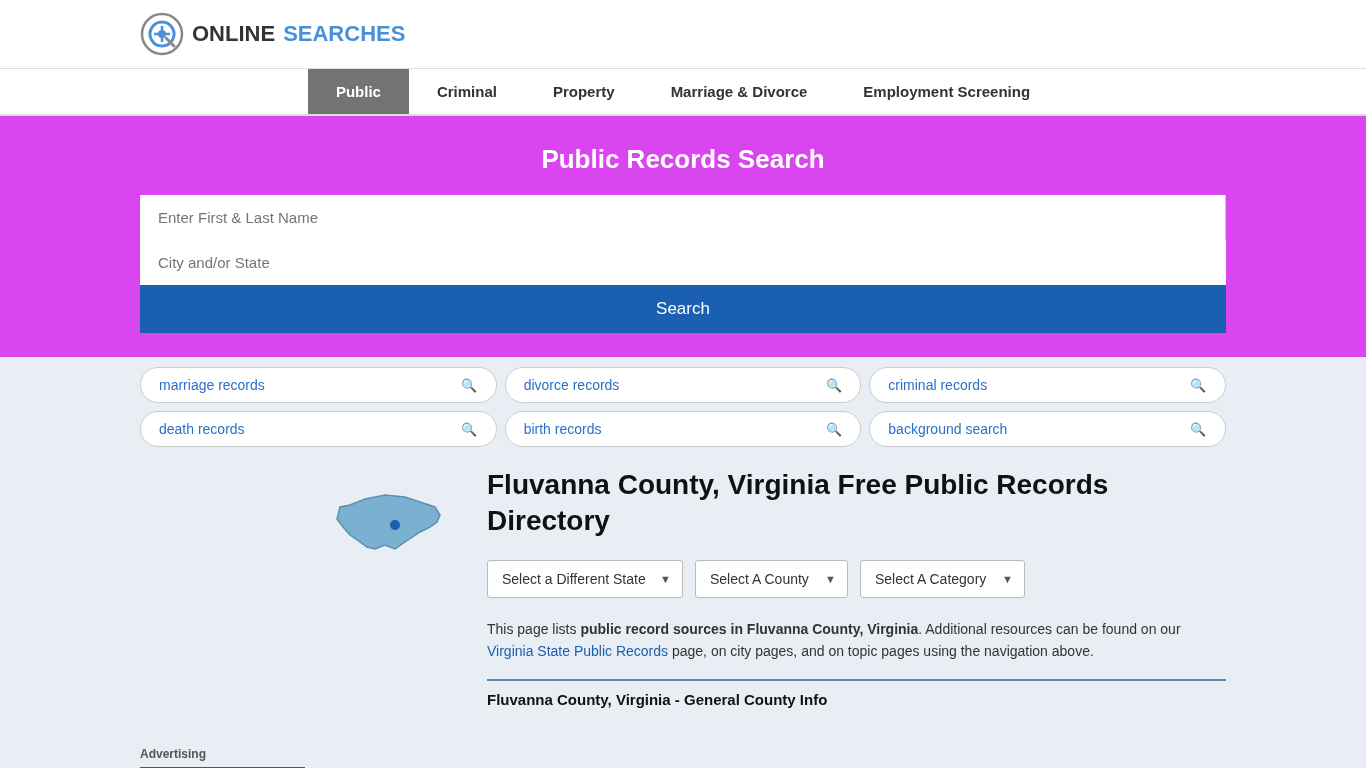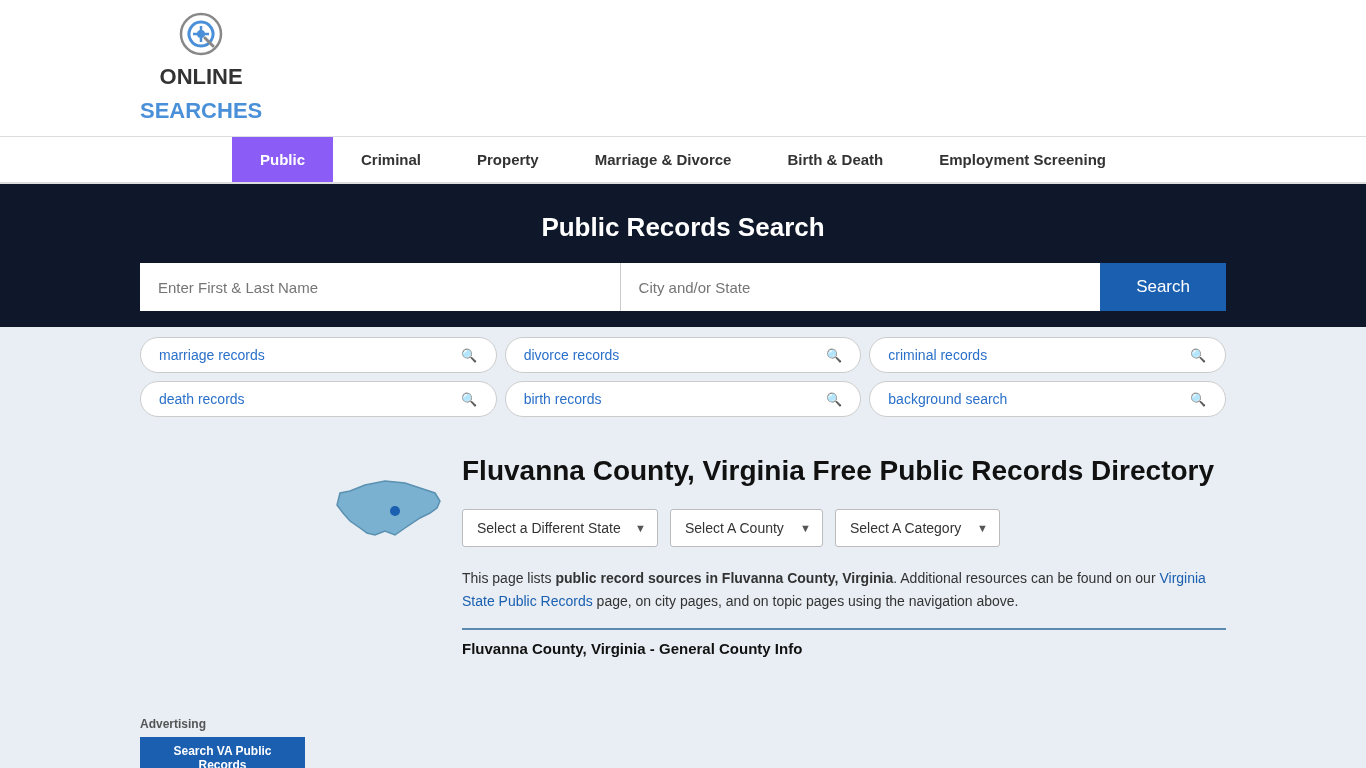--- a/index.html
+++ b/index.html
@@ -1,46 +1,46 @@
 <!DOCTYPE html>
 <html><head>
   <meta charset="utf-8">
   <style>
     * { margin: 0; padding: 0; box-sizing: border-box; }
     body { font-family: Arial, sans-serif; background: #e8eef3; width: 1366px; min-height: 768px; overflow-x: hidden; }
 
     
     .header { background: #fff; padding: 12px 140px; display: flex; align-items: center; border-bottom: 1px solid #ddd; }
-    .logo { display: flex; align-items: center; gap: 8px; flex-direction: column; }
+    .logo { display: flex; align-items: center; gap: 8px; }
     .logo-icon { width: 44px; height: 44px; }
 
     
     .nav { background: #fff; display: flex; justify-content: center; gap: 0; border-bottom: 2px solid #ddd; }
     .nav-item { padding: 14px 28px; font-size: 15px; font-weight: 600; color: #333; cursor: pointer; text-decoration: none; display: block; }
-    .nav-item.active { background: #8b5cf6; color: #fff; }
+    .nav-item.active { background: #737373; color: #fff; }
 
     
-    .hero { background: #0f172a; padding: 28px 140px 16px; }
+    .hero { background: #d946ef; padding: 28px 140px 24px; }
     .hero-title { text-align: center; color: #fff; font-size: 26px; font-weight: 700; margin-bottom: 20px; }
-    .hero-search { display: flex; gap: 0; }
+    .hero-search { display: flex; gap: 0; flex-direction: column; }
     .hero-input { flex: 1; padding: 14px 18px; font-size: 15px; border: none; outline: none; }
     .hero-input:first-child { border-right: 1px solid #ccc; }
     .hero-btn { background: #1a5fb0; color: #fff; border: none; padding: 14px 36px; font-size: 17px; font-weight: 400; cursor: pointer; white-space: nowrap; }
 
     
     .content-wrapper { display: flex; gap: 0; padding: 0 140px; background: #e8eef3; }
     .sidebar { width: 165px; flex-shrink: 0; padding: 20px 0; }
     .main { flex: 1; padding: 0 0 20px 20px; }
     .sponsored-label { font-size: 11px; color: #999; text-transform: uppercase; letter-spacing: 0.5px; margin-bottom: 10px; padding-left: 2px; }
     .sponsored-grid { display: grid; grid-template-columns: repeat(3, 1fr); gap: 8px; }
     .sponsored-item { border: 1px solid #ccc; border-radius: 20px; padding: 8px 14px; display: flex; align-items: center; justify-content: space-between; background: #fff; cursor: pointer; font-size: 14px; color: #2a70c9; }
     .search-icon-small { color: #555; font-size: 13px; }
 
     
-    .directory-section { padding: 36px 0; display: flex; gap: 7px; align-items: flex-start; }
+    .directory-section { padding: 20px 0; display: flex; gap: 32px; align-items: flex-start; }
     .state-map { width: 130px; flex-shrink: 0; padding-top: 10px; }
     .state-map svg { width: 130px; height: 100px; }
     .directory-content { flex: 1; }
     .directory-title { font-size: 28px; font-weight: 900; color: #111; line-height: 1.3; margin-bottom: 20px; }
 
     
     .dropdowns { display: flex; gap: 12px; margin-bottom: 20px; align-items: flex-end; }
     .dropdown-wrapper { position: relative; }
     .dropdown-wrapper select { padding: 10px 36px 10px 14px; border: 1px solid #bbb; background: #fff; font-size: 14px; color: #333; cursor: pointer; border-radius: 3px; width: 100%; appearance: none; -webkit-appearance: none; }
     .dropdown-wrapper::after { content: '▼'; position: absolute; right: 12px; top: 50%; transform: translateY(-50%); pointer-events: none; font-size: 11px; color: #555; }
@@ -80,21 +80,20 @@
     <span style="font-size:22px;font-weight:900;color:#333;">ONLINE</span>
     <span style="font-size:22px;font-weight:900;color:#4a90d9;">SEARCHES</span>
   </div>
 </div>
 
 <nav class="nav">
   <a class="nav-item active">Public</a>
   <a class="nav-item">Criminal</a>
   <a class="nav-item">Property</a>
   <a class="nav-item">Marriage &amp; Divorce</a>
-  <a class="nav-item">Birth &amp; Death</a>
   <a class="nav-item">Employment Screening</a>
 </nav>
 
 <div class="hero">
   <div class="hero-title">Public Records Search</div>
   <div class="hero-search">
     <input class="hero-input" type="text" placeholder="Enter First &amp; Last Name" style="">
     <input class="hero-input" type="text" placeholder="City and/or State" style="">
     <button class="hero-btn">Search</button>
   </div>

